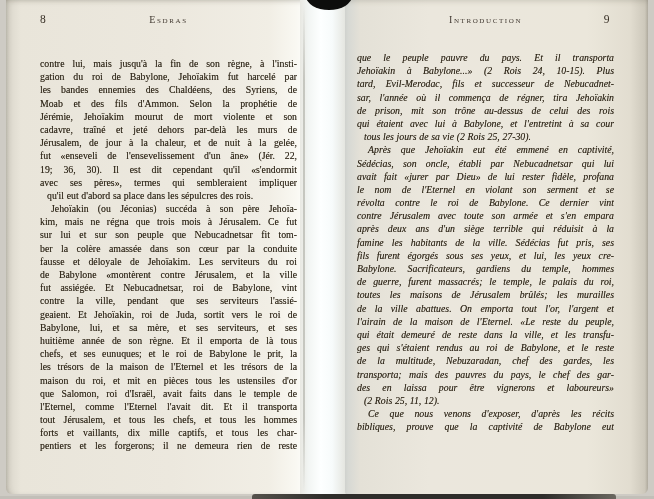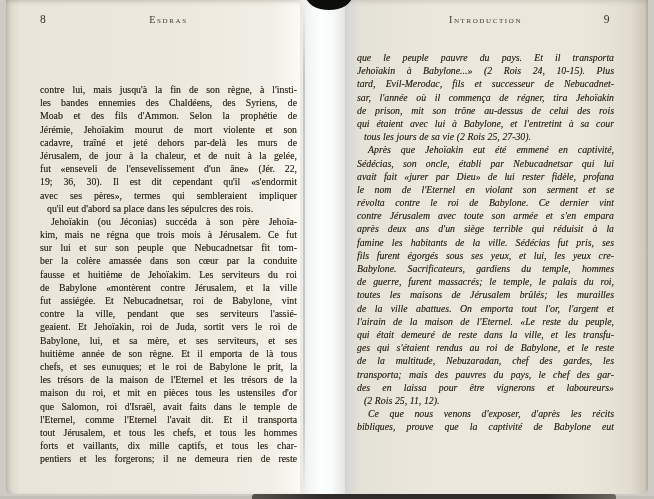--- a/index.html
+++ b/index.html
@@ -58,21 +58,21 @@
     position:absolute;left:0;right:0;top:1px;text-align:center;
     font-variant:small-caps;font-size:10px;letter-spacing:1.6px;color:#403830;
   }
 
   
   .body-text{
     position:absolute;width:257px;
     font-size:9.8px;color:#2f2719;
     text-shadow:0 0 .4px rgba(47,39,25,.55);
   }
-  #left-body{left:40px;top:57px;margin-top:26px;}
+  #left-body{left:40px;top:57px;}
   #right-body{left:357px;top:51px;font-style:italic;}
   .para{margin:0;}
   .line{
     height:13.2px;line-height:13.2px;overflow:hidden;
     text-align:justify;text-align-last:justify;
     word-spacing:.2px;
   }
   .line.lastline{text-align-last:left;padding-left:7px;}
   .para.indent .line:first-child{text-indent:11px;}
 </style>
@@ -95,36 +95,37 @@
   </div>
 
   <div id="right-header" class="pg-header">
     <span class="runhead">Introduction</span>
     <span class="pgnum at-right">9</span>
   </div>
 
   <div id="left-body" class="body-text">
       <div class="para">
         <div class="line">contre lui, mais jusqu'à la fin de son règne, à l'insti-</div>
+        <div class="line">gation du roi de Babylone, Jehoïakim fut harcelé par</div>
         <div class="line">les bandes ennemies des Chaldéens, des Syriens, de</div>
         <div class="line">Moab et des fils d'Ammon. Selon la prophétie de</div>
         <div class="line">Jérémie, Jehoïakim mourut de mort violente et son</div>
         <div class="line">cadavre, traîné et jeté dehors par-delà les murs de</div>
         <div class="line">Jérusalem, de jour à la chaleur, et de nuit à la gelée,</div>
         <div class="line">fut «enseveli de l'ensevelissement d'un âne» (Jér. 22,</div>
         <div class="line">19; 36, 30). Il est dit cependant qu'il «s'endormit</div>
         <div class="line">avec ses pères», termes qui sembleraient impliquer</div>
         <div class="line lastline">qu'il eut d'abord sa place dans les sépulcres des rois.</div>
       </div>
       <div class="para indent">
         <div class="line">Jehoïakin (ou Jéconias) succéda à son père Jehoïa-</div>
         <div class="line">kim, mais ne régna que trois mois à Jérusalem. Ce fut</div>
         <div class="line">sur lui et sur son peuple que Nebucadnetsar fit tom-</div>
         <div class="line">ber la colère amassée dans son cœur par la conduite</div>
-        <div class="line">fausse et huitième de Jehoïakim. Les serviteurs du roi</div>
+        <div class="line">fausse et déloyale de Jehoïakim. Les serviteurs du roi</div>
         <div class="line">de Babylone «montèrent contre Jérusalem, et la ville</div>
         <div class="line">fut assiégée. Et Nebucadnetsar, roi de Babylone, vint</div>
         <div class="line">contre la ville, pendant que ses serviteurs l'assié-</div>
         <div class="line">geaient. Et Jehoïakin, roi de Juda, sortit vers le roi de</div>
         <div class="line">Babylone, lui, et sa mère, et ses serviteurs, et ses</div>
         <div class="line">huitième année de son règne. Et il emporta de là tous</div>
         <div class="line">chefs, et ses eunuques; et le roi de Babylone le prit, la</div>
         <div class="line">les trésors de la maison de l'Eternel et les trésors de la</div>
         <div class="line">maison du roi, et mit en pièces tous les ustensiles d'or</div>
         <div class="line">que Salomon, roi d'Israël, avait faits dans le temple de</div>

